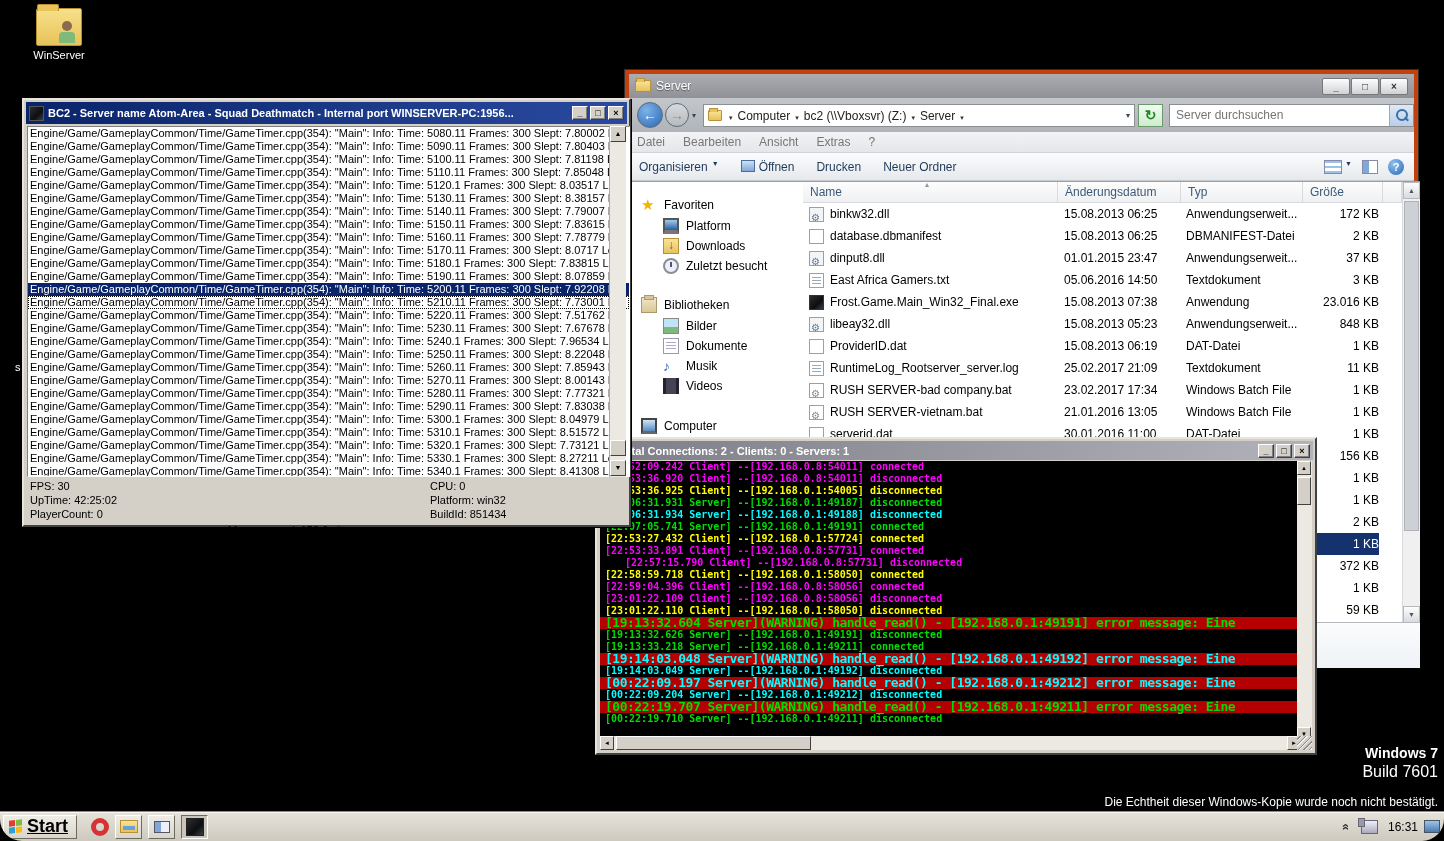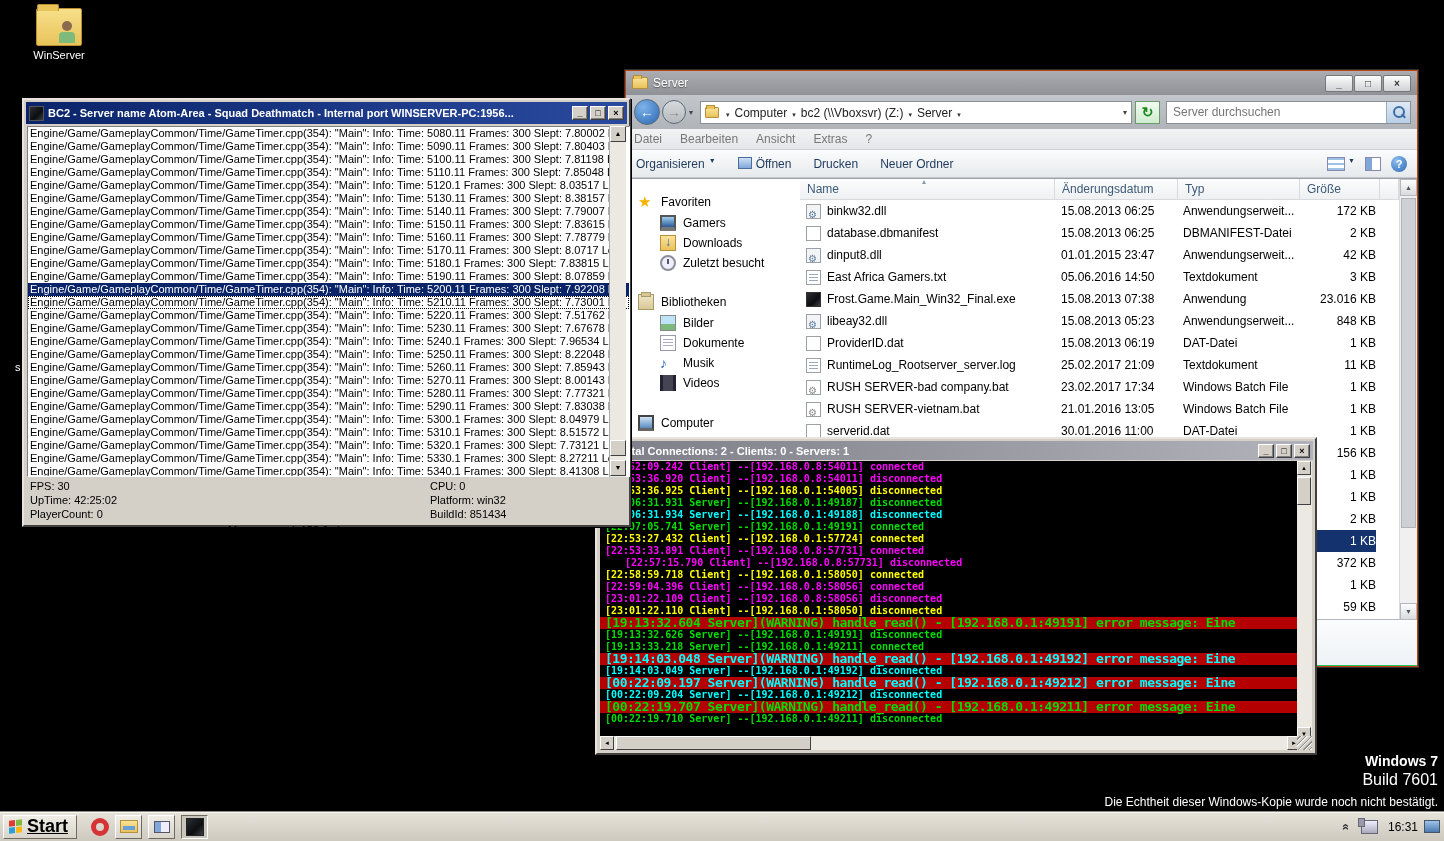--- a/index.html
+++ b/index.html
@@ -1,33 +1,33 @@
 <!DOCTYPE html>
 <html><head>
 <meta charset="utf-8">
 <style>
   * { margin:0; padding:0; box-sizing:border-box; }
   html,body { width:1444px; height:841px; overflow:hidden; background:#000; font-family:"Liberation Sans", sans-serif; }
-  #desktop { position:relative; width:1444px; height:841px; background:#000; overflow:hidden; }
+  #desktop { position:relative; width:1444px; height:841px; background:#000; overflow:hidden;border-radius:22px; }
 
   
   .desk-icon { position:absolute; left:20px; top:8px; width:78px; text-align:center; cursor:default; }
   .folder-big { position:relative; width:46px; height:38px; margin:0 auto; background:linear-gradient(#f7e08a,#e8c35a); border:1px solid #b98f2f; border-radius:2px; }
   .folder-big::before { content:""; position:absolute; top:-5px; left:0; width:20px; height:6px; background:#e8c35a; border:1px solid #b98f2f; border-bottom:none; border-radius:2px 2px 0 0; }
   .folder-person { position:absolute; right:6px; bottom:2px; width:16px; height:22px; }
   .folder-person .head { width:10px; height:10px; background:#8a6a4f; border-radius:50%; margin:0 auto; }
   .folder-person .bodyy { width:16px; height:11px; background:#7fba7a; border-radius:4px 4px 0 0; margin-top:1px; }
   .desk-label { color:#fff; font-size:11px; margin-top:3px; text-shadow:1px 1px 2px #000; }
   .stray-s { position:absolute; left:15px; top:361px; color:#fff; font-size:11px; z-index:1; }
 
   
   .watermark { position:absolute; right:6px; bottom:32px; text-align:right; color:#fff; z-index:2; }
   .watermark .w1 { font-size:14px; font-weight:bold; }
   .watermark .w2 { font-size:16px; margin-top:2px; }
-  .watermark .w3 { font-size:12px; margin-top:6px; }
+  .watermark .w3 { font-size:12px; margin-top:14px; }
 
   
   .classic-btn { width:16px; height:14px; background:#d4d0c8; border:1px solid; border-color:#fff #404040 #404040 #fff; box-shadow:inset -1px -1px 0 #808080; font-size:9px; line-height:12px; text-align:center; color:#000; font-weight:bold; }
   .cb-row { display:flex; gap:2px; margin-left:auto; }
 
   
   #bc2 { position:absolute; left:22px; top:98px; width:609px; height:429px; background:#d4d0c8; border:2px solid; border-color:#e8e4dc #404040 #404040 #e8e4dc; box-shadow:1px 1px 0 #000; z-index:30; }
   #bc2-title { position:absolute; left:2px; top:2px; right:2px; height:22px; background:linear-gradient(to right,#0a246a,#2a4a9f); display:flex; align-items:center; padding:0 3px; }
   #bc2-title .app-ico { width:15px; height:15px; background:linear-gradient(135deg,#2b2f33,#0c0e10 60%,#3a4047); border:1px solid #555; margin-right:4px; flex:none; }
   #bc2-title .t { color:#fff; font-weight:bold; font-size:11px; white-space:nowrap; overflow:hidden; }
@@ -49,21 +49,21 @@
   #con-body { position:absolute; left:3px; top:22px; width:701px; height:280px; background:#000; overflow:hidden; }
   .con-line { height:12px; line-height:12px; font-family:"DejaVu Sans Mono", monospace; font-weight:bold; font-size:10px; white-space:nowrap; padding-left:5px; }
   .con-line.warn { font-size:13px; letter-spacing:-0.5px; }
   #con-vscroll { position:absolute; right:3px; top:22px; width:15px; height:280px; background:#ece9e2; }
   #con-hscroll { position:absolute; left:3px; bottom:3px; width:701px; height:14px; background:#ece9e2; }
   .sb-btn2 { position:absolute; width:14px; height:14px; background:#d4d0c8; border:1px solid; border-color:#fff #404040 #404040 #fff; font-size:6px; text-align:center; line-height:12px; color:#000; }
   .sb-thumb { position:absolute; background:#d4d0c8; border:1px solid; border-color:#fff #404040 #404040 #fff; }
   #con-grip { position:absolute; right:3px; bottom:3px; width:15px; height:14px; background:repeating-linear-gradient(135deg,#d4d0c8 0 2px,#8a8a8a 2px 3px,#f2f2ee 3px 4px); }
 
   
-  #exp { position:absolute; left:625px; top:70px; width:793px; height:597px; background:#22c55e; border:1px solid #c2410c; box-shadow:0 0 0 1px #2d2f33; z-index:10; }
+  #exp { position:absolute; left:625px; top:70px; width:793px; height:597px; background:#22c55e; border:4px solid #c2410c; box-shadow:0 0 0 1px #2d2f33; z-index:10; }
   #exp-title { position:absolute; left:0; top:0; right:0; height:24px; background:linear-gradient(#abadb3,#8f9197); display:flex; align-items:center; padding:0 6px; }
   #exp-title .t { color:#fff; font-size:12px; margin-left:5px; text-shadow:0 1px 1px #555; }
   .exp-btn { width:28px; height:17px; background:linear-gradient(#fdfdfd,#cfd2d6); border:1px solid #777; border-radius:2px; font-size:10px; line-height:15px; text-align:center; color:#333; font-weight:bold; }
   .exp-cb { display:flex; gap:1px; margin-left:auto; }
   .ico-folder { position:relative; width:16px; height:12px; background:linear-gradient(#f9e398,#e9c25b); border:1px solid #b9903a; border-radius:1px; flex:none; }
   .ico-folder::before { content:""; position:absolute; top:-3px; left:0; width:7px; height:3px; background:#e9c25b; border:1px solid #b9903a; border-bottom:none; }
 
   #exp-addr { position:absolute; left:0; top:24px; right:0; height:34px; background:linear-gradient(#c3c6ca,#b0b3b8); display:flex; align-items:center; }
   .nav-circle { width:26px; height:26px; border-radius:50%; border:1px solid #5a6a7a; display:flex; align-items:center; justify-content:center; font-size:14px; font-weight:bold; flex:none; }
   #nav-back { background:radial-gradient(circle at 35% 30%,#7db3e8,#2a67b5); color:#fff; margin-left:8px; }
@@ -234,21 +234,21 @@
       </span>
     </div>
     <div id="exp-body">
       <div id="sidebar">
           <div class="sb-item" style="left: 10px; top: 13px;">
             <span class="si si-star"></span>
             <span>Favoriten</span>
           </div>
           <div class="sb-item" style="left: 32px; top: 34px;">
             <span class="si si-monitor"></span>
-            <span>Gamers</span>
+            <span>Platform</span>
           </div>
           <div class="sb-item" style="left: 32px; top: 54px;">
             <span class="si si-downloads"></span>
             <span>Downloads</span>
           </div>
           <div class="sb-item" style="left: 32px; top: 74px;">
             <span class="si si-clock"></span>
             <span>Zuletzt besucht</span>
           </div>
           <div class="sb-item" style="left: 10px; top: 113px;">
@@ -303,21 +303,21 @@
               <div class="fcell fc-type">DBMANIFEST-Datei</div>
               <div class="fcell fc-size">2 KB</div>
             </div>
             <div class="frow" style="top: 65px;">
               <div class="fcell fc-name">
                 <span class="fi fi-dll"></span>
                 <span>dinput8.dll</span>
               </div>
               <div class="fcell fc-date">01.01.2015 23:47</div>
               <div class="fcell fc-type">Anwendungserweit...</div>
-              <div class="fcell fc-size">42 KB</div>
+              <div class="fcell fc-size">37 KB</div>
             </div>
             <div class="frow" style="top: 87px;">
               <div class="fcell fc-name">
                 <span class="fi fi-lines"></span>
                 <span>East Africa Gamers.txt</span>
               </div>
               <div class="fcell fc-date">05.06.2016 14:50</div>
               <div class="fcell fc-type">Textdokument</div>
               <div class="fcell fc-size">3 KB</div>
             </div>

